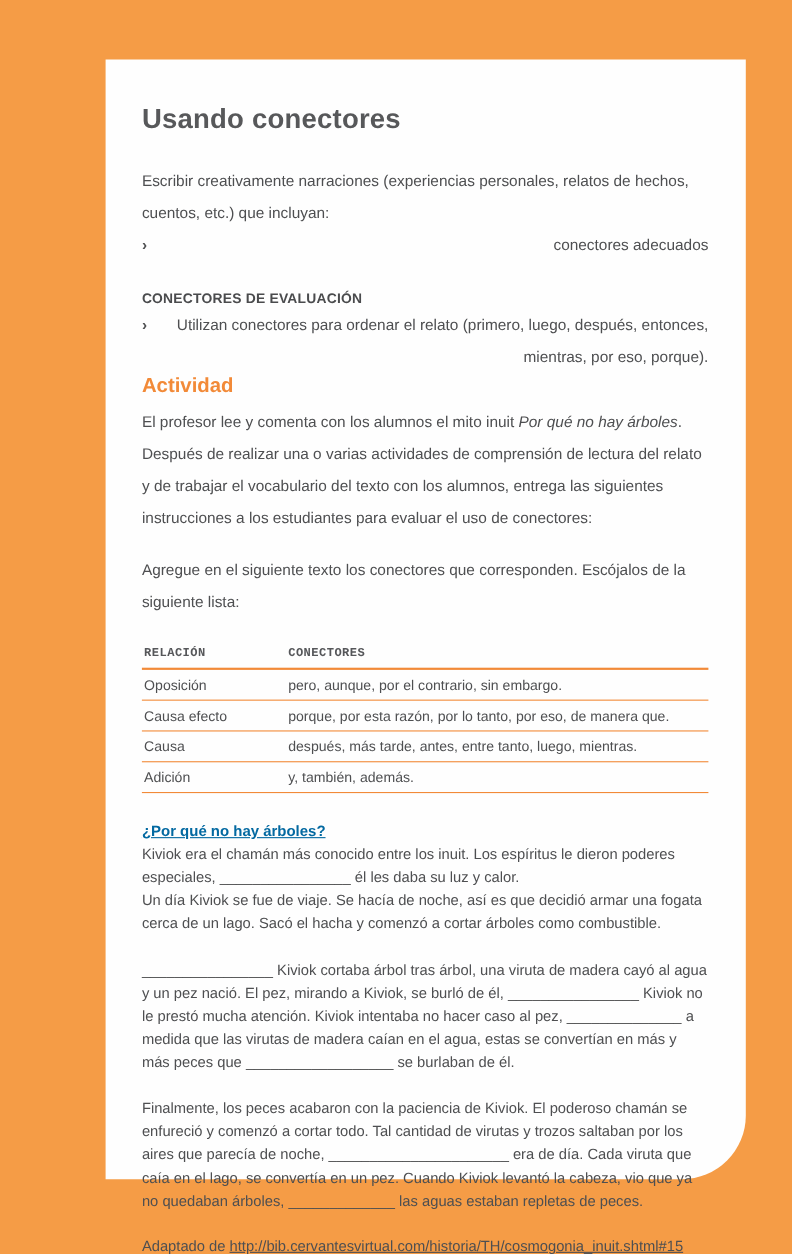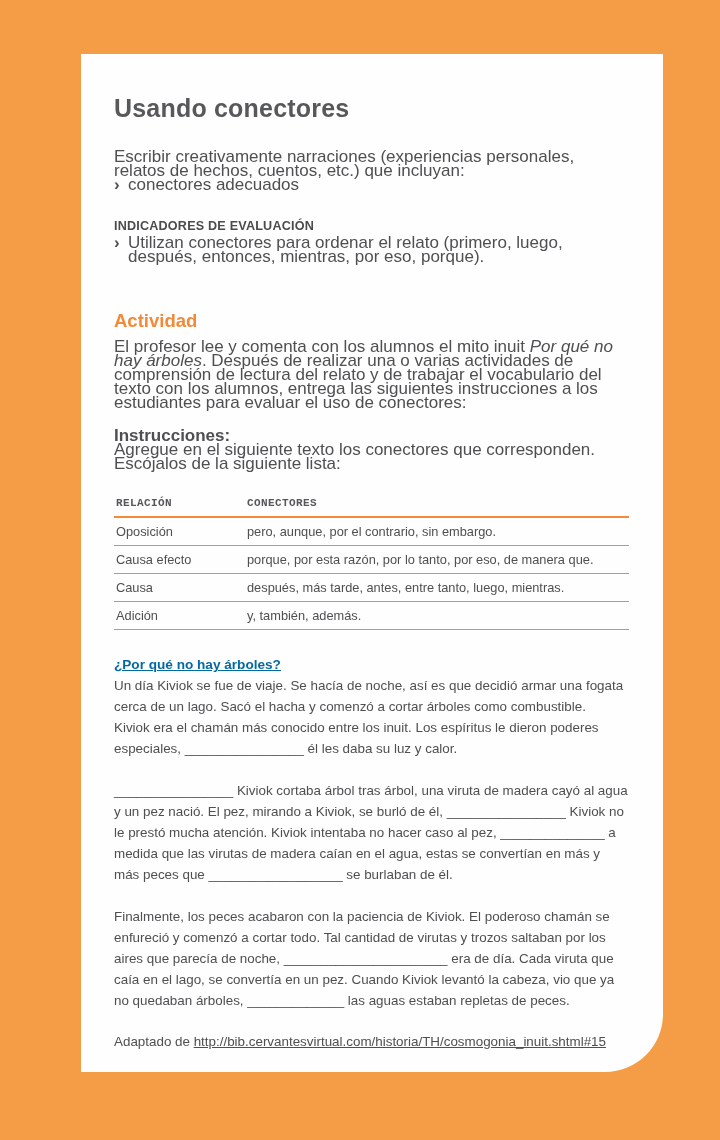--- a/index.html
+++ b/index.html
@@ -4,48 +4,48 @@
 <style>
   * { box-sizing: border-box; margin: 0; padding: 0; }
   html, body {
     width: 720px; height: 1140px;
     font-family: "Liberation Sans", "DejaVu Sans", sans-serif;
   }
   body { background: #F59C46; position: relative; overflow: hidden; }
 
   .page-card {
     position: absolute;
-    left: 81px; top: 54px;
+    left: 96px; top: 54px;
     width: 582px; height: 1018px;
     background: #FEFEFE;
     border-bottom-right-radius: 58px;
     padding: 40px 34px 0 33px;
   }
 
   .doc-title {
     font-size: 25px; font-weight: bold; color: #57585A;
     letter-spacing: 0.2px; margin-bottom: 27px;
   }
   .section-heading {
     font-size: 18.5px; font-weight: bold; color: #F28A38;
     margin-bottom: 8px;
   }
   .body-text, .bullet-row {
-    font-size: 17px; line-height: 14px; color: #4E4F51;
+    font-size: 14px; line-height: 29px; color: #4E4F51;
   }
   .bullet-row { display: flex; }
   .bullet-glyph { width: 14px; flex: 0 0 14px; color: #4E4F51; font-weight: bold; }
-  .bullet-text { flex: 1; }
+  .bullet-text { flex: 1; text-align: right; }
 
   .subheading-caps {
     font-size: 12.6px; font-weight: bold; color: #4A4B4D;
     letter-spacing: 0.2px; margin-top: 27px; margin-bottom: 3px;
   }
 
-  .activity-block { margin-top: 46px; }
+  .activity-block { }
 
   .instr-block { margin-top: 19px; }
   .instr-label { font-weight: 600; }
 
   table.connector-table {
     width: 100%; border-collapse: collapse; margin-top: 20px;
   }
   .connector-table th {
     text-align: left; font-size: 11px; font-weight: bold;
     color: #56575A; letter-spacing: 0.4px;
@@ -77,34 +77,33 @@
 
   <div>
     <p class="body-text">Escribir creativamente narraciones (experiencias personales, relatos de hechos, cuentos, etc.) que incluyan:</p>
     <div class="bullet-row">
       <span class="bullet-glyph">›</span>
       <span class="bullet-text">conectores adecuados</span>
     </div>
   </div>
 
   <div>
-    <h3 class="subheading-caps">INDICADORES DE EVALUACIÓN</h3>
+    <h3 class="subheading-caps">CONECTORES DE EVALUACIÓN</h3>
     <div class="bullet-row">
       <span class="bullet-glyph">›</span>
       <span class="bullet-text">Utilizan conectores para ordenar el relato (primero, luego, después, entonces, mientras, por eso, porque).</span>
     </div>
   </div>
 
   <div class="activity-block">
     <h2 class="section-heading">Actividad</h2>
     <p class="body-text"><span>El profesor lee y comenta con los alumnos el mito inuit </span><span style="font-style: italic;">Por qué no hay árboles</span><span>. Después de realizar una o varias actividades de comprensión de lectura del relato y de trabajar el vocabulario del texto con los alumnos, entrega las siguientes instrucciones a los estudiantes para evaluar el uso de conectores:</span></p>
   </div>
 
   <div class="instr-block">
-    <p class="body-text instr-label">Instrucciones:</p>
     <p class="body-text">Agregue en el siguiente texto los conectores que corresponden. Escójalos de la siguiente lista:</p>
   </div>
 
   <table class="connector-table">
     <thead>
       <tr>
         <th class="col-relacion">RELACIÓN</th>
         <th>CONECTORES</th>
       </tr>
     </thead>
@@ -123,21 +122,21 @@
       </tr>
       <tr>
         <td>Adición</td>
         <td>y, también, además.</td>
       </tr>
     </tbody>
   </table>
 
   <div class="story-block">
     <p class="story-title">¿Por qué no hay árboles?</p>
+    <p class="story-para">Kiviok era el chamán más conocido entre los inuit. Los espíritus le dieron poderes especiales, ________________ él les daba su luz y calor.</p>
     <p class="story-para">Un día Kiviok se fue de viaje. Se hacía de noche, así es que decidió armar una fogata cerca de un lago. Sacó el hacha y comenzó a cortar árboles como combustible.</p>
-    <p class="story-para">Kiviok era el chamán más conocido entre los inuit. Los espíritus le dieron poderes especiales, ________________ él les daba su luz y calor.</p>
     <p class="story-para gap-para">________________ Kiviok cortaba árbol tras árbol, una viruta de madera cayó al agua y un pez nació. El pez, mirando a Kiviok, se burló de él, ________________ Kiviok no le prestó mucha atención. Kiviok intentaba no hacer caso al pez, ______________ a medida que las virutas de madera caían en el agua, estas se convertían en más y más peces que __________________ se burlaban de él.</p>
     <p class="story-para gap-para">Finalmente, los peces acabaron con la paciencia de Kiviok. El poderoso chamán se enfureció y comenzó a cortar todo. Tal cantidad de virutas y trozos saltaban por los aires que parecía de noche, ______________________ era de día. Cada viruta que caía en el lago, se convertía en un pez. Cuando Kiviok levantó la cabeza, vio que ya no quedaban árboles, _____________ las aguas estaban repletas de peces.</p>
   </div>
 
   <p class="source-line"><span>Adaptado de </span><a class="source-link">http://bib.cervantesvirtual.com/historia/TH/cosmogonia_inuit.shtml#15</a></p>
 
 </div>
 
 </body></html>

